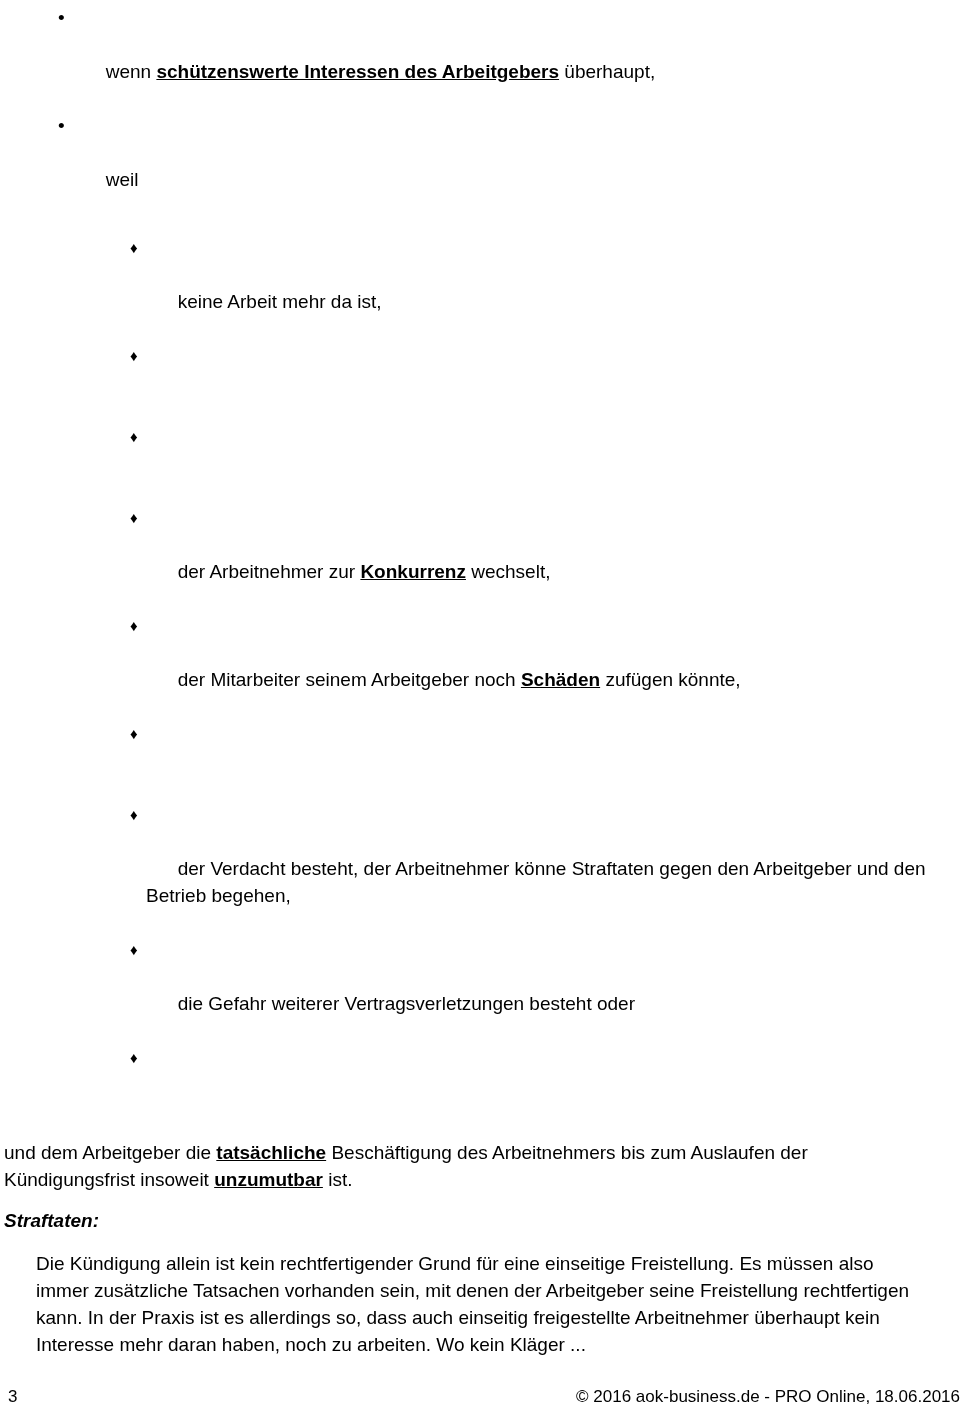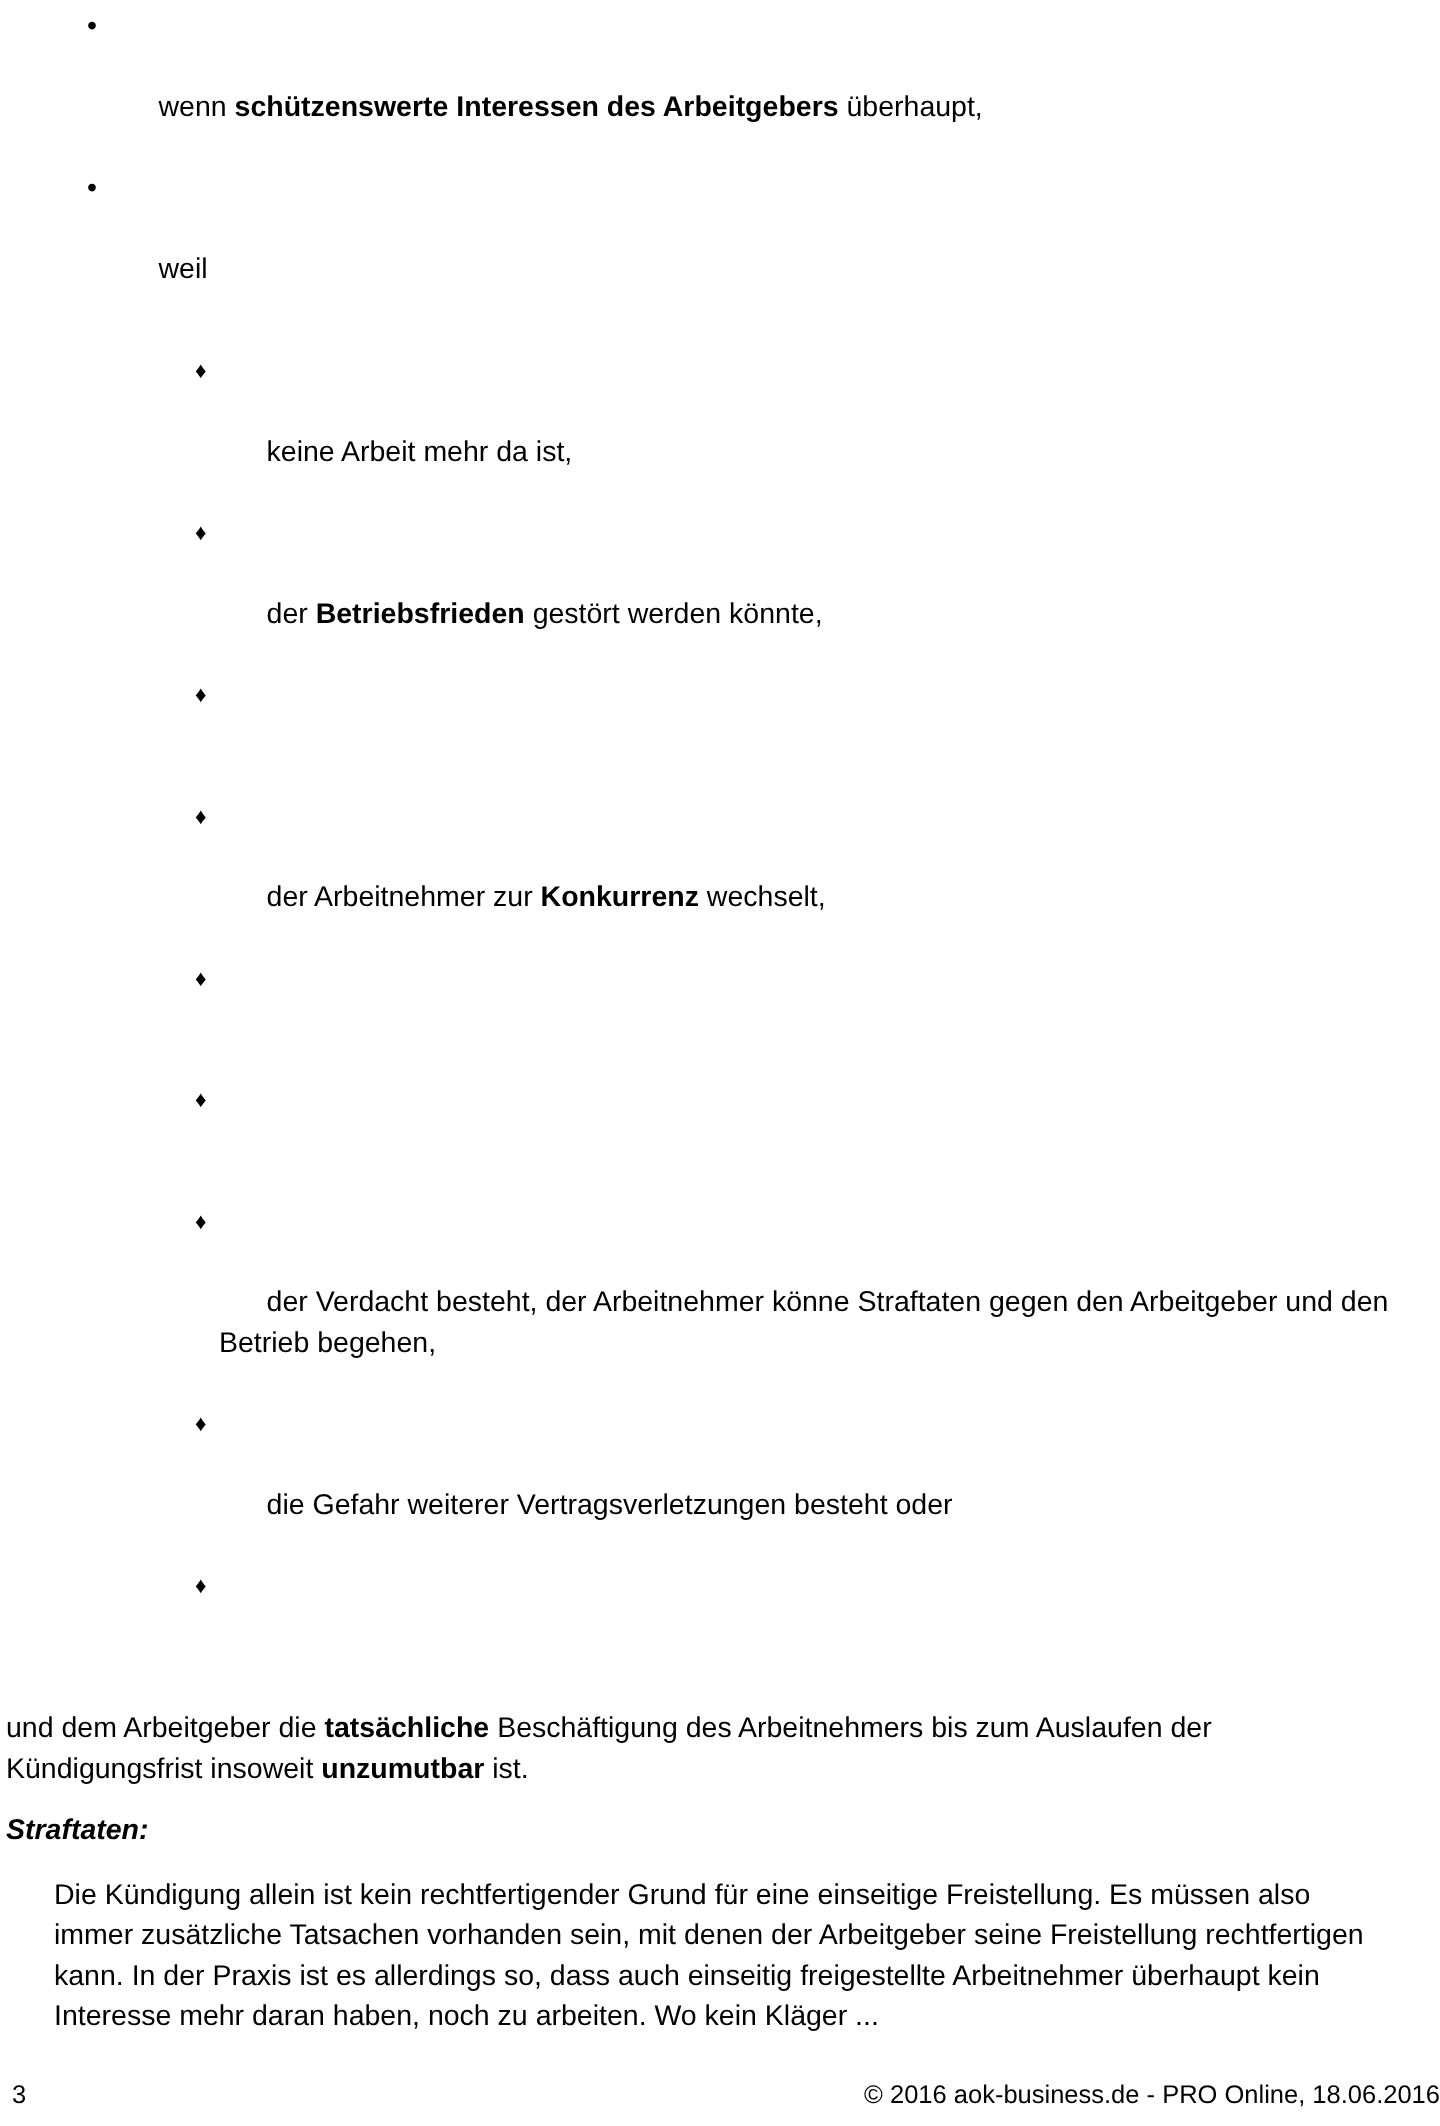--- a/index.html
+++ b/index.html
@@ -61,21 +61,21 @@
   }
   .page-number {
     position: absolute;
     left: 8px;
     top: 0;
   }
   .copyright {
     display: block;
     text-align: right;
   }
-  b, .seg-bold { font-weight: bold; }
+  b, .seg-bold { font-weight: bold; text-decoration: underline; }
 </style>
 </head>
 <body>
 
 <div class="page">
 
   <div class="list mt-intro">
     <div class="list-item round-item">
       <span class="bullet">•</span>
       <span><span>wenn </span><span class="seg-bold">schützenswerte Interessen des Arbeitgebers</span><span> überhaupt,</span></span>
@@ -86,31 +86,31 @@
     </div>
   </div>
 
   <div class="list mt-diamonds">
     <div class="list-item diamond-item">
       <span class="bullet">♦</span>
       <span>keine Arbeit mehr da ist,</span>
     </div>
     <div class="list-item diamond-item">
       <span class="bullet">♦</span>
-      <span><span>der </span><span class="seg-bold">Betriebsfrieden</span><span> gestört werden könnte,</span></span>
     </div>
     <div class="list-item diamond-item">
       <span class="bullet">♦</span>
     </div>
     <div class="list-item diamond-item">
       <span class="bullet">♦</span>
       <span><span>der Arbeitnehmer zur </span><span class="seg-bold">Konkurrenz</span><span> wechselt,</span></span>
     </div>
     <div class="list-item diamond-item">
       <span class="bullet">♦</span>
+      <span><span>der Mitarbeiter seinem Arbeitgeber noch </span><span class="seg-bold">Schäden</span><span> zufügen könnte,</span></span>
     </div>
     <div class="list-item diamond-item">
       <span class="bullet">♦</span>
     </div>
     <div class="list-item diamond-item">
       <span class="bullet">♦</span>
       <span>der Verdacht besteht, der Arbeitnehmer könne Straftaten gegen den Arbeitgeber und den
 Betrieb begehen,</span>
     </div>
     <div class="list-item diamond-item">

